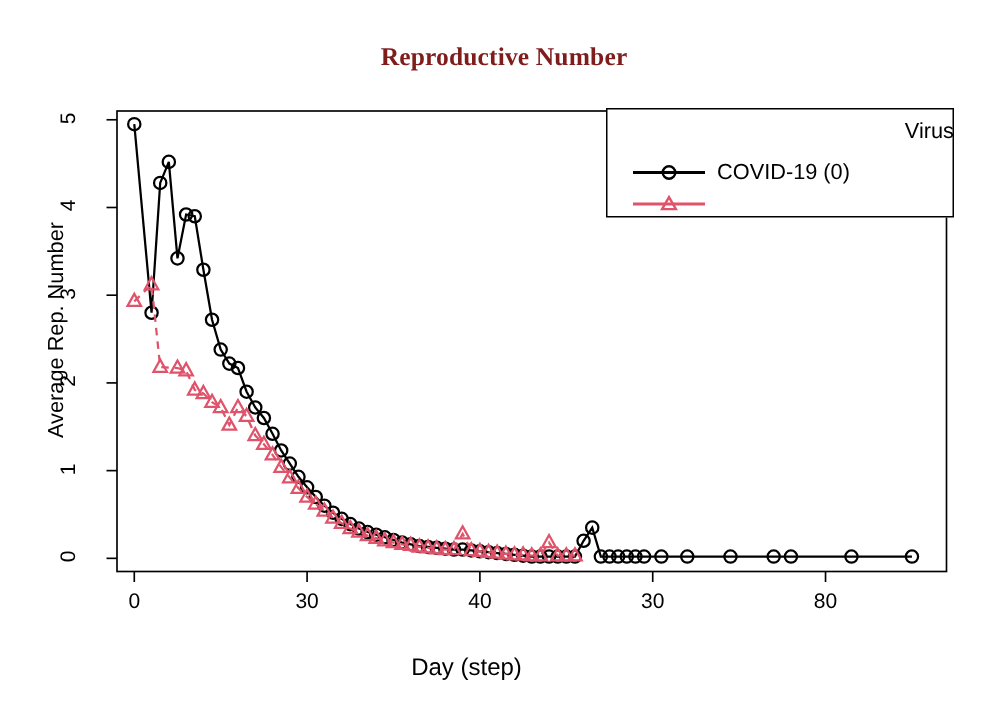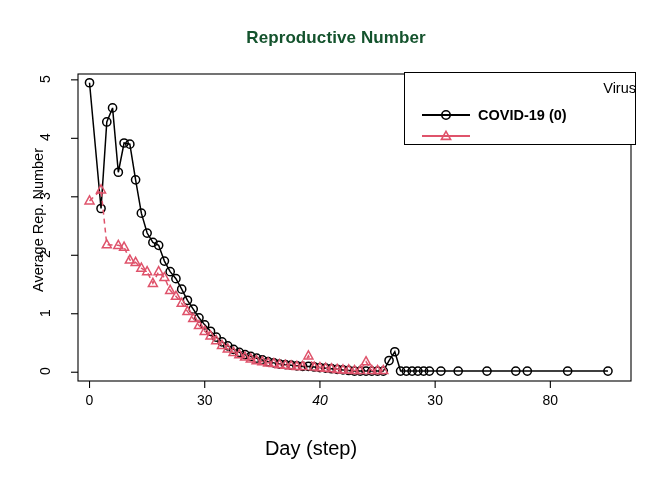--- a/index.html
+++ b/index.html
@@ -2,27 +2,27 @@
 <html><head>
 <meta charset="utf-8">
 <style>
   html,body{margin:0;padding:0;background:#ffffff;}
   body{width:672px;height:480px;overflow:hidden;font-family:"Liberation Sans",sans-serif;color:#000;}
   #root{position:relative;width:672px;height:480px;}
 
   .plot-title{
     position:absolute; left:0; top:28px; width:672px;
     text-align:center; font-size:17px; font-weight:bold;
-    letter-spacing:.1px; color:#14532d;
+    letter-spacing:.1px; color:#7f1d1d;font-family:Liberation Serif, serif;
   }
 
   
   .xlab{
     position:absolute; left:0; top:437px; width:622px;
-    text-align:center; font-size:20px; color:#000;
+    text-align:center; font-size:16px; color:#000;
   }
   .ylab{
     position:absolute; left:-112px; top:212px; width:300px;
     text-align:center; font-size:14.5px; color:#000;
     transform:rotate(-90deg); transform-origin:center center;
   }
 
   
   .xtick{
     position:absolute; top:392px; font-size:14px; color:#000;
@@ -42,21 +42,21 @@
   }
   .legend-title{
     position:absolute; left:404px; top:80px; width:232px;
     text-align:right; font-size:14.5px; color:#000;
   }
   .legend-row{
     position:absolute; left:404px; width:232px; height:22px;
   }
   .legend-row .lbl{
     position:absolute; left:74px; top:0; font-size:14.5px;
-    white-space:nowrap; line-height:22px; color:#000;font-weight:bold;
+    white-space:nowrap; line-height:22px; color:#000;
   }
   .legend-row .key{
     position:absolute; left:18px; top:0; width:48px; height:22px;
   }
   .legend-row .key .ln{
     position:absolute; left:0; top:10px; width:48px; height:2px;
   }
 
   svg{position:absolute;left:0;top:0;}
 </style>
@@ -206,21 +206,21 @@
         <polygon points="366.02083333333337,356.70285714285717 370.52083333333337,364.8028571428572 361.52083333333337,364.8028571428572" fill="none" stroke="#DF536B" stroke-width="1.5"></polygon>
         <polygon points="371.78125,365.4742857142857 376.28125,373.57428571428574 367.28125,373.57428571428574" fill="none" stroke="#DF536B" stroke-width="1.5"></polygon>
         <polygon points="377.54166666666663,365.4742857142857 382.04166666666663,373.57428571428574 373.04166666666663,373.57428571428574" fill="none" stroke="#DF536B" stroke-width="1.5"></polygon>
         <polygon points="383.30208333333337,365.4742857142857 387.80208333333337,373.57428571428574 378.80208333333337,373.57428571428574" fill="none" stroke="#DF536B" stroke-width="1.5"></polygon>
       </g>
     </svg>
 
   <div id="tick-layer">
       <div class="xtick" style="left: 89.5208px;">0</div>
       <div class="xtick" style="left: 204.729px;">30</div>
-      <div class="xtick" style="left: 319.938px; font-style: italic;">40</div>
+      <div class="xtick" style="left: 319.938px;">40</div>
       <div class="xtick" style="left: 435.146px;">30</div>
       <div class="xtick" style="left: 550.354px;">80</div>
       <div class="ytick" style="top: 363.229px; left: 28px;"><span>0</span></div>
       <div class="ytick" style="top: 304.752px; left: 28px;"><span>1</span></div>
       <div class="ytick" style="top: 246.276px; left: 28px;"><span>2</span></div>
       <div class="ytick" style="top: 187.8px; left: 28px;"><span>3</span></div>
       <div class="ytick" style="top: 129.324px; left: 28px;"><span>4</span></div>
       <div class="ytick" style="top: 70.8476px; left: 28px;"><span>5</span></div>
     </div>
 

